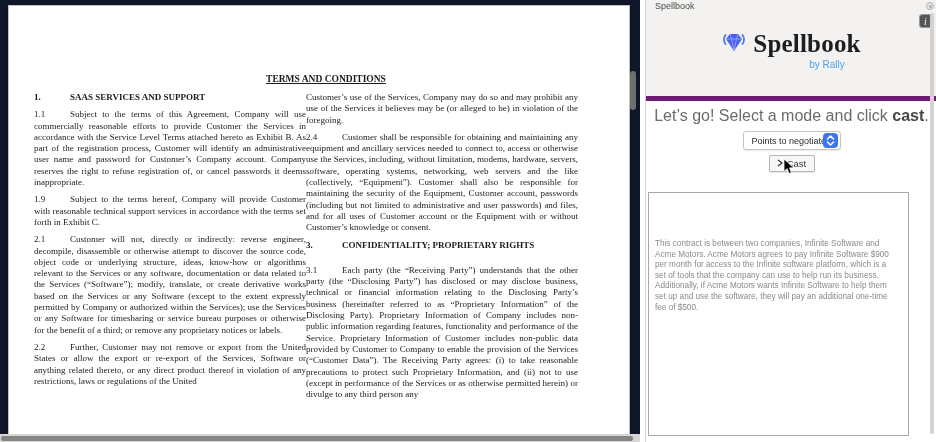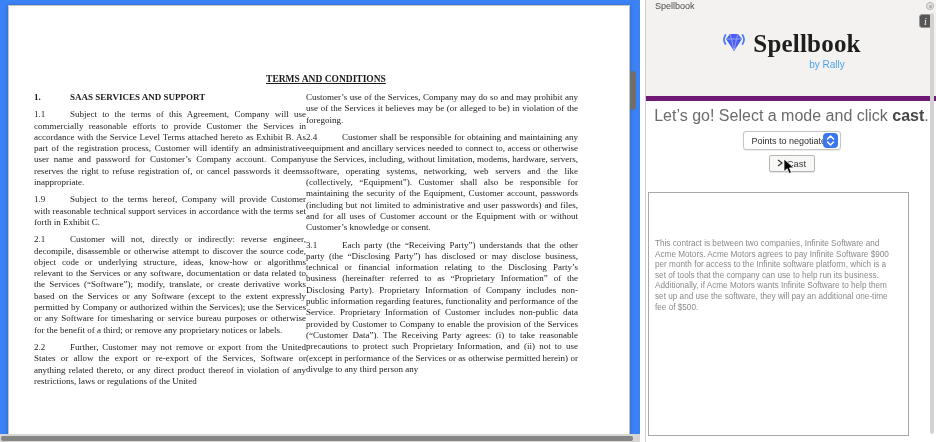--- a/index.html
+++ b/index.html
@@ -1,19 +1,19 @@
 <!DOCTYPE html>
 <html><head>
 <meta charset="utf-8">
 <style>
   html,body{margin:0;padding:0;background:#ffffff;}
   #app{position:relative;width:936px;height:442px;overflow:hidden;font-family:"Liberation Sans",sans-serif;background:#fff;}
 
   
-  .doc-area{position:absolute;left:0;top:0;width:640px;height:442px;background:#3b82f6;overflow:hidden;}
+  .doc-area{position:absolute;left:0;top:0;width:640px;height:442px;background:#0f172a;overflow:hidden;}
   .page{position:absolute;left:8px;top:5px;width:620px;height:450px;background:#ffffff;border:1px solid #c4c3c2;box-shadow:0 1px 4px rgba(0,0,0,.28);overflow:hidden;}
   .doc-title{position:absolute;top:68px;left:25px;width:584px;text-align:center;font-family:"Liberation Serif",serif;font-size:9.5px;font-weight:bold;text-decoration:underline;color:#1a1a1a;}
   .doc-columns{position:absolute;top:86px;left:25px;width:584px;display:flex;}
   .doc-col{width:272px;font-family:"Liberation Serif",serif;font-size:9px;line-height:11.3px;color:#1c1c1c;text-align:justify;}
   .doc-p{margin:0 0 6px 0;}
   .doc-h{margin:0 0 6px 0;font-weight:bold;text-align:left;}
   .doc-h.gap-after{margin-bottom:14px;}
   .num{display:inline-block;width:36px;}
   .doc-h .num{width:36px;}
 
@@ -67,20 +67,21 @@
           <div class="doc-h"><span class="num">1.</span><span>SAAS SERVICES AND SUPPORT</span></div>
           <p class="doc-p"><span class="num">1.1</span><span>Subject to the terms of this Agreement, Company will use commercially reasonable efforts to provide Customer the Services in accordance with the Service Level Terms attached hereto as Exhibit B. As part of the registration process, Customer will identify an administrative user name and password for Customer’s Company account.  Company reserves the right to refuse registration of, or cancel passwords it deems inappropriate.</span></p>
           <p class="doc-p"><span class="num">1.9</span><span>Subject to the terms hereof, Company will provide Customer with reasonable technical support services in accordance with the terms set forth in Exhibit C.</span></p>
           <p class="doc-p"><span class="num">2.1</span><span>Customer will not, directly or indirectly: reverse engineer, decompile, disassemble or otherwise attempt to discover the source code, object code or underlying structure, ideas, know-how or algorithms relevant to the Services or any software, documentation or data related to the Services (“Software”); modify, translate, or create derivative works based on the Services or any Software (except to the extent expressly permitted by Company or authorized within the Services); use the Services or any Software for timesharing or service bureau purposes or otherwise for the benefit of a third; or remove any proprietary notices or labels.</span></p>
           <p class="doc-p"><span class="num">2.2</span><span>Further, Customer may not remove or export from the United States or allow the export or re-export of the Services, Software or anything related thereto, or any direct product thereof in violation of any restrictions, laws or regulations of the United</span></p>
         </div>
 
         <div class="doc-col">
           <p class="doc-p"><span>Customer’s use of the Services, Company may do so and may prohibit any use of the Services it believes may be (or alleged to be) in violation of the foregoing.</span></p>
           <p class="doc-p"><span class="num">2.4</span><span>Customer shall be responsible for obtaining and maintaining any equipment and ancillary services needed to connect to, access or otherwise use the Services, including, without limitation, modems, hardware, servers, software, operating systems, networking, web servers and the like (collectively, “Equipment”).  Customer shall also be responsible for maintaining the security of the Equipment, Customer account, passwords (including but not limited to administrative and user passwords) and files, and for all uses of Customer account or the Equipment with or without Customer’s knowledge or consent.</span></p>
+          <div class="doc-h gap-after"><span class="num">3.</span><span>CONFIDENTIALITY; PROPRIETARY RIGHTS</span></div>
           <p class="doc-p"><span class="num">3.1</span><span>Each party (the “Receiving Party”) understands that the other party (the “Disclosing Party”) has disclosed or may disclose business, technical or financial information relating to the Disclosing Party’s business (hereinafter referred to as “Proprietary Information” of the Disclosing Party).  Proprietary Information of Company includes non-public information regarding features, functionality and performance of the Service.  Proprietary Information of Customer includes non-public data provided by Customer to Company to enable the provision of the Services (“Customer Data”).  The Receiving Party agrees: (i) to take reasonable precautions to protect such Proprietary Information, and (ii) not to use (except in performance of the Services or as otherwise permitted herein) or divulge to any third person any</span></p>
         </div>
 
       </div>
     </div>
 
     <div class="v-scrollbar-track"></div>
     <div class="v-scrollbar-thumb"></div>
     <div class="h-scrollbar-track"></div>
     <div class="h-scrollbar-thumb"></div>

